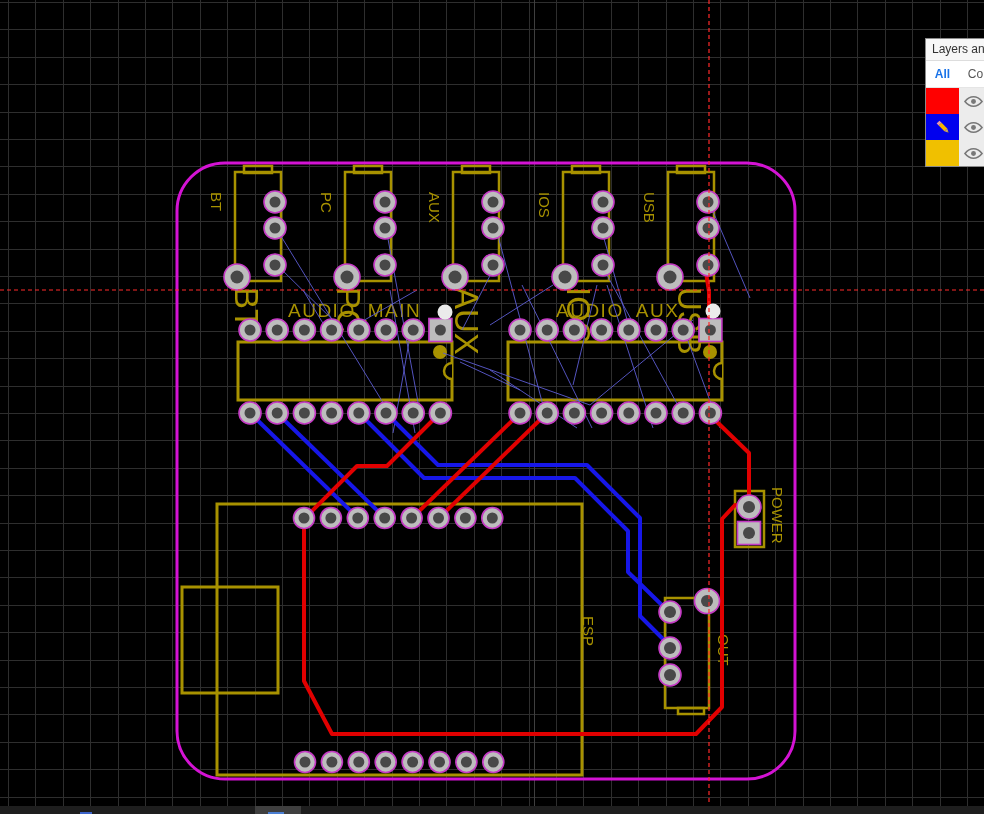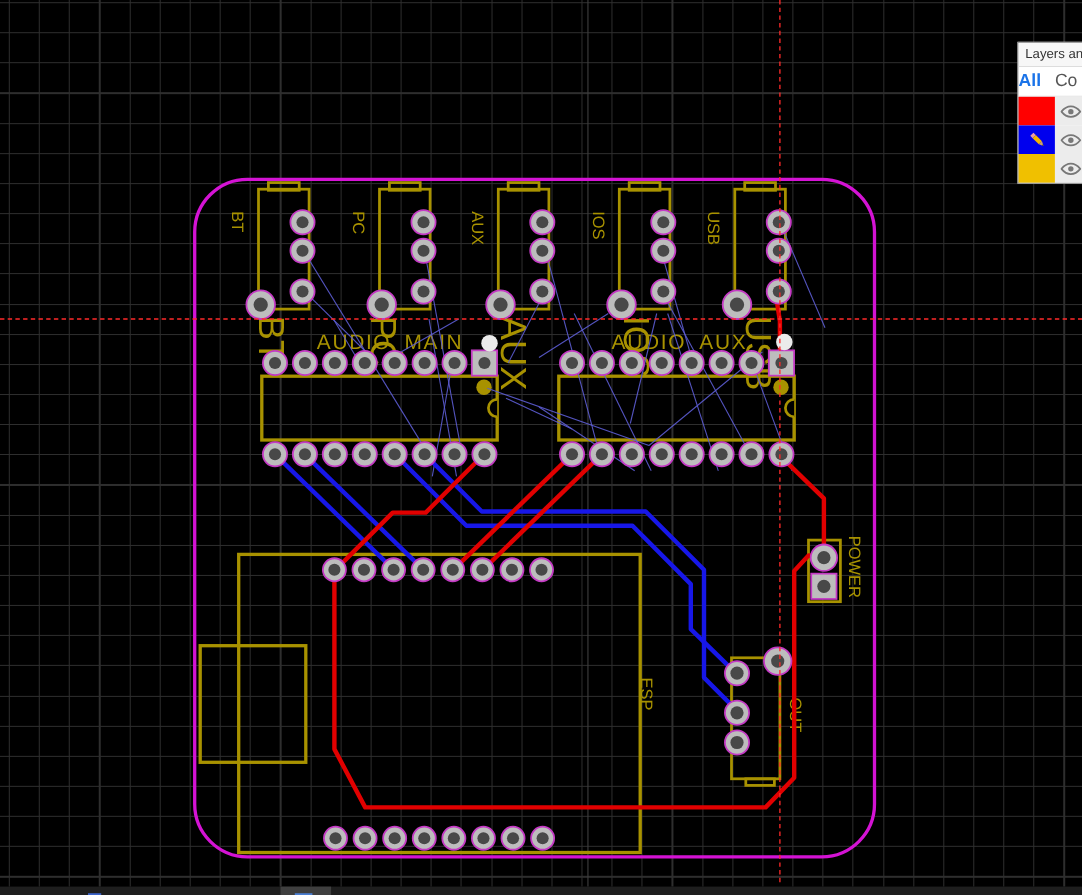--- a/index.html
+++ b/index.html
@@ -13,21 +13,21 @@
   #brightline{position:absolute;left:534px;top:0;width:1px;height:806px;background:#3f3f3f;}
   #pcb{position:absolute;left:0;top:0;}
   #pcb text{font-family:"Liberation Sans", sans-serif;}
 
   
   #layers-panel{position:absolute;left:925px;top:38px;width:70px;background:#fff;
     border:1px solid #8a8a8a;font-size:12px;color:#333;z-index:5;}
   .lp-title{height:21px;line-height:21px;padding-left:6px;background:#f7f7f7;
     border-bottom:1px solid #ddd;font-size:12px;color:#333;white-space:nowrap;overflow:hidden;}
   .lp-tabs{display:flex;height:26px;background:#fff;border-bottom:1px solid #e5e5e5;}
-  .lp-tab{width:33px;line-height:26px;font-size:16px;color:#555;cursor:pointer;white-space:nowrap;}
+  .lp-tab{width:33px;text-align:center;line-height:26px;font-size:12px;color:#555;cursor:pointer;white-space:nowrap;}
   .lp-tab.active{color:#1a73e8;font-weight:bold;}
   .lp-row{display:flex;height:26px;}
   .lp-swatch{width:33px;height:26px;position:relative;display:flex;align-items:center;justify-content:center;}
   .lp-eyecell{flex:1;background:#ececec;display:flex;align-items:center;padding-left:5px;}
 
   
   #taskbar{position:absolute;left:0;top:806px;width:984px;height:8px;background:#1e1e1e;z-index:4;}
   .tb-seg{position:absolute;left:255px;top:0;width:46px;height:8px;background:#3f3f3f;}
   .tb-blue1{position:absolute;left:268px;top:6px;width:16px;height:2px;background:#4a7ed2;}
   .tb-blue2{position:absolute;left:80px;top:6px;width:12px;height:2px;background:#3b63c9;}

